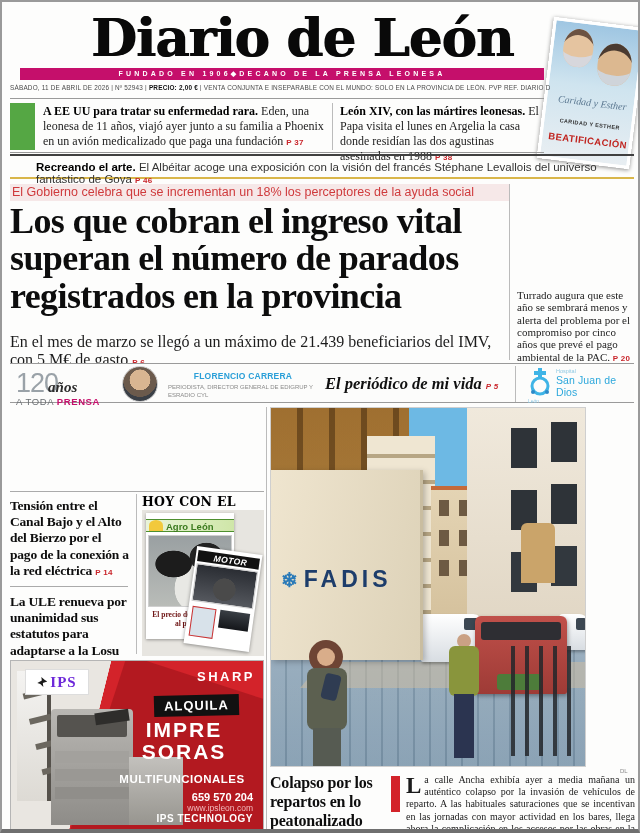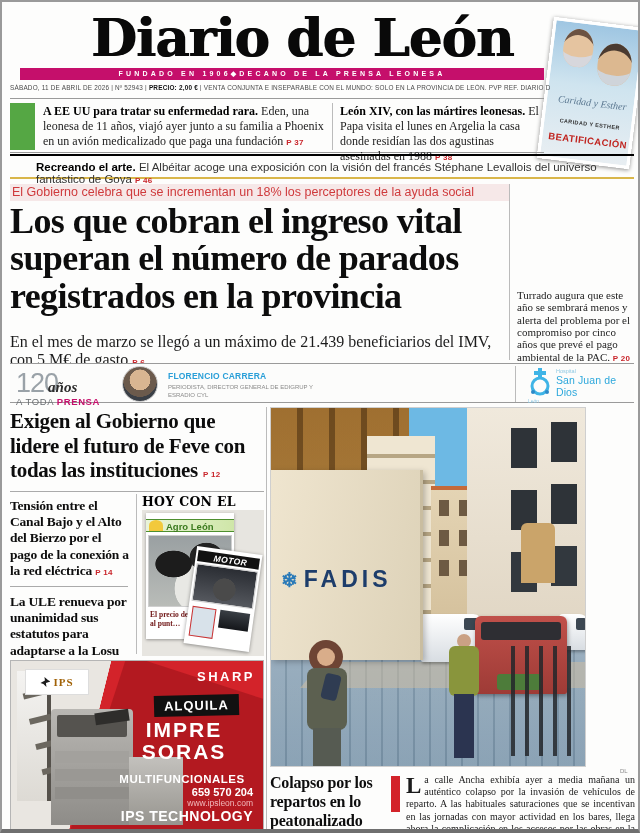--- a/index.html
+++ b/index.html
@@ -38,60 +38,60 @@
   .poster-beat { position:absolute; left:2px; top:110px; width:87px; text-align:center; font-family:"Liberation Sans", sans-serif; font-weight:bold; font-size:9.5px; color:#c0241f; letter-spacing:.4px; }
 
   
   .briefs { left:8px; top:96px; width:534px; height:55px; border-top:1px solid #9a9a9a; border-bottom:1px solid #9a9a9a;padding-left:40px; }
   .greenblock { left:0px; top:4px; width:25px; height:47px; background:#55a744; }
   .brief { font-size:12px; line-height:1.26; color:#222; }
   .brief b { color:#000; }
   .brief-div { left:322px; top:4px; width:1px; height:47px; background:#bbb; }
 
   
-  .arte { left:8px; top:152px; width:624px; height:25px; border-top:2px solid #000000; border-bottom:2px solid #d9b64a; }
+  .arte { left:8px; top:152px; width:624px; height:25px; border-top:2px solid #404040; border-bottom:2px solid #d9b64a; }
   .arte-text { position:absolute; left:26px; top:5px; width:590px; font-family:"Liberation Sans", sans-serif; font-size:11.5px; color:#333; }
   .arte-text b { color:#000; }
 
   
   .kicker { left:8px; top:182px; width:500px; height:17px; background:#f6e8e8; color:#cf3a3c; font-family:"Liberation Sans", sans-serif; font-size:12.5px; line-height:17px; padding-left:2px; white-space:nowrap; overflow:hidden; }
   .headline-main { left:8px; top:201px; width:502px; font-weight:bold; font-size:36px; line-height:1.04; letter-spacing:-.6px; color:#0d0d0d; }
   .subhead { left:8px; top:331px; width:502px; font-size:16px; color:#1c1c1c; }
   .col-div-main { left:507px; top:182px; width:1px; height:176px; background:#bbb; }
   .side-head { left:515px; top:183px; width:120px; font-weight:bold; font-size:15.5px; line-height:1.02; color:#0d0d0d; }
   .side-body { left:515px; top:287px; width:120px; font-size:11px; line-height:1.12; color:#222; }
 
   
   .promo { left:8px; top:361px; width:624px; height:40px; border-top:1px solid #9a9a9a; border-bottom:1px solid #9a9a9a; background:#fcfcfb; }
   .logo120 { position:absolute; left:6px; top:4px; }
   .logo120 .num { font-family:"Liberation Sans", sans-serif; font-weight:300; font-size:27px; color:#9aa2a8; letter-spacing:-1px;text-align:center; }
   .logo120 .anos { font-style:italic; font-weight:bold; font-size:15px; color:#2b2b2b; margin-left:-10px; }
   .logo120 .l2 { font-family:"Liberation Sans", sans-serif; font-size:9.5px; color:#6a6f73; letter-spacing:.6px; margin-top:-3px; }
   .logo120 .l2 b { color:#c50f6b; }
   .avatar { position:absolute; left:112px; top:2px; width:36px; height:36px; border-radius:50%; background:radial-gradient(circle at 50% 38%, #d9b591 0 38%, #6b5a4c 39% 62%, #3a3f46 63%); border:1px solid #ccc; }
   .author { position:absolute; left:158px; top:7px; width:150px; }
-  .author .nm { font-family:"Liberation Sans", sans-serif; font-weight:bold; font-size:8.5px; color:#2a9fd8; letter-spacing:.2px; }
+  .author .nm { font-family:"Liberation Sans", sans-serif; font-weight:bold; font-size:8.5px; color:#2a9fd8; letter-spacing:.2px;text-align:center; }
   .author .rl { font-family:"Liberation Sans", sans-serif; font-size:6px; color:#8a8a8a; line-height:1.35; margin-top:2px; }
   .feature { position:absolute; left:315px; top:10px; width:190px; font-weight:bold; font-style:italic; font-size:16.5px; color:#111; }
   .promo-div { position:absolute; left:505px; top:2px; width:1px; height:36px; background:#bbb; }
   .sponsor { position:absolute; left:518px; top:4px; width:104px; }
   .sponsor .sm { font-family:"Liberation Sans", sans-serif; font-size:5.5px; color:#8fc9e4; }
   .sponsor .nm { font-family:"Liberation Sans", sans-serif; font-size:10.5px; color:#2da8dc; letter-spacing:.1px; }
   .sponsor .ct { font-family:"Liberation Sans", sans-serif; font-size:5px; color:#8fc9e4; }
 
   
   .story-feve { left:8px; top:407px; width:254px; font-weight:bold; font-size:21px; line-height:1.17; letter-spacing:-.3px; color:#0d0d0d; }
   .hr1 { left:8px; top:489px; width:254px; height:1px; background:#aaa; }
   .subcol-div { left:134px; top:492px; width:1px; height:160px; background:#bbb; }
   .story-sm { font-weight:bold; font-size:13.5px; line-height:1.2; letter-spacing:-.2px; color:#0d0d0d; }
   .hr2 { left:8px; top:584px; width:118px; height:1px; background:#aaa; }
 
   
   .hoy-title { left:140px; top:492px; width:122px; font-family:"DejaVu Serif", serif; font-weight:bold; font-size:12.5px; letter-spacing:.3px; color:#000; }
-  .hoy-box { left:140px; top:508px; width:122px; height:146px; background:#e7e5e0; }
+  .hoy-box { left:140px; top:508px; width:122px; height:146px; background:#e7e5e0;text-align:center; }
   .cover1 { position:absolute; left:4px; top:3px; width:88px; height:126px; background:#fff; box-shadow:0 1px 3px rgba(0,0,0,.35); overflow:hidden; }
   .cover1 .bar { position:absolute; left:0; top:6px; width:100%; height:13px; background:linear-gradient(90deg,#e9f3d8,#cfe6a8); border-top:1px solid #4d8f2f; border-bottom:1px solid #4d8f2f; }
   .cover1 .sun { position:absolute; left:3px; top:7px; width:14px; height:11px; background:#f2c93c; border-radius:50% 50% 0 0; }
   .cover1 .ttl { position:absolute; left:20px; top:8px; font-family:"Liberation Sans", sans-serif; font-weight:bold; font-size:9.5px; color:#3c7a1f; }
   .cover1 .photo { position:absolute; left:2px; top:22px; width:84px; height:72px;
       background:radial-gradient(ellipse at 30% 40%, #1c1c1c 0 22%, transparent 23%),
                  radial-gradient(ellipse at 70% 30%, #242424 0 20%, transparent 21%),
                  radial-gradient(ellipse at 55% 75%, #e8e8e4 0 30%, transparent 31%),
                  linear-gradient(#9aa0a2,#b9bcb8); }
   .cover1 .cap { position:absolute; left:4px; top:97px; width:80px; font-weight:bold; font-size:7.5px; line-height:1.2; color:#6e1414; }
@@ -108,29 +108,29 @@
   .ad .darkred { position:absolute; right:-30px; top:20px; width:200px; height:190px; background:rgba(120,10,14,.35); transform:rotate(18deg); }
   .ad .window { position:absolute; left:6px; top:10px; width:34px; height:130px; background:linear-gradient(#f4f3f1,#dddad4); border-right:4px solid #55514b; }
   .ad .wbar { position:absolute; left:12px; top:30px; width:22px; height:6px; background:#6b675f; box-shadow:0 26px 0 #6b675f, 0 52px 0 #6b675f, 0 78px 0 #6b675f; transform:rotate(-14deg); }
   .ad .copier { position:absolute; left:40px; top:48px; width:82px; height:116px; background:linear-gradient(#b9b7b3,#8e8c88); border-radius:4px 4px 0 0; }
   .ad .copier .top { position:absolute; left:6px; top:6px; width:70px; height:22px; background:#55534f; border-radius:2px; }
   .ad .copier .panel { position:absolute; left:44px; top:2px; width:34px; height:12px; background:#2e2d2b; transform:rotate(-8deg); }
   .ad .copier .tray { position:absolute; left:4px; top:42px; width:74px; height:12px; background:#a3a19d; box-shadow:0 18px 0 #9a9894, 0 36px 0 #908e8a; }
   .ad .copier2 { position:absolute; left:118px; top:96px; width:54px; height:68px; background:linear-gradient(#c3c1bd,#97958f); }
   .ad .ips { position:absolute; left:14px; top:8px; width:64px; height:26px; background:#fff; border:1px solid #ddd; display:flex; align-items:center; justify-content:center; gap:3px; }
   .ad .ips .bird { width:10px; height:10px; background:#1c1c1c; clip-path:polygon(0 60%, 45% 35%, 40% 0, 75% 30%, 100% 45%, 55% 60%, 60% 100%, 30% 70%); }
-  .ad .ips .txt { font-family:"Liberation Serif", serif; font-weight:bold; font-size:11px; color:#a16207; letter-spacing:1px; }
+  .ad .ips .txt { font-family:"Liberation Serif", serif; font-weight:bold; font-size:15px; color:#6d28d9; letter-spacing:1px; }
   .ad .sharp { position:absolute; right:8px; top:8px; font-family:"Liberation Sans", sans-serif; font-weight:bold; font-size:13px; color:#fff; letter-spacing:2.5px; }
   .ad .alquila { position:absolute; right:24px; top:34px; background:#111; color:#fff; font-family:"Liberation Sans", sans-serif; font-weight:bold; font-size:13px; letter-spacing:1px; padding:3px 10px; transform:rotate(-1.5deg); }
   .ad .big { position:absolute; right:14px; top:58px; width:130px; text-align:center; font-family:"Liberation Sans", sans-serif; font-weight:bold; font-size:21px; line-height:1.05; color:#fff; letter-spacing:2px; }
   .ad .multi { position:absolute; right:6px; top:112px; width:150px; text-align:center; font-family:"Liberation Sans", sans-serif; font-weight:bold; font-size:11.5px; color:#fff; letter-spacing:.5px; }
   .ad .contact { position:absolute; right:10px; bottom:6px; text-align:right; font-family:"Liberation Sans", sans-serif; color:#fff; }
   .ad .contact .ph { font-weight:bold; font-size:11px; }
   .ad .contact .wb { font-size:8.5px; color:#f1b9bb; }
-  .ad .contact .co { font-weight:bold; font-size:14px; letter-spacing:.5px; }
+  .ad .contact .co { font-weight:bold; font-size:10px; letter-spacing:.5px; }
 
   
   .col-div-bottom { left:264px; top:405px; width:1px; height:424px; background:#bbb; }
   .photo { left:268px; top:405px; width:316px; height:360px; overflow:hidden; border:1px solid #cfcfcf; background:linear-gradient(#6db9e4 0 40%, #cfe9f5 46%, #9db3c2 47%); }
   .bld-left { position:absolute; left:0; top:0; width:138px; height:235px;
       background:repeating-linear-gradient(90deg, #c9a86e 0 26px, #8a6f44 26px 32px), linear-gradient(#caa970,#dfc99c); background-blend-mode:multiply; }
   .bld-left2 { position:absolute; left:96px; top:28px; width:68px; height:200px; background:repeating-linear-gradient(0deg, #efe6d2 0 22px, #b7a684 22px 26px); }
   .bld-center { position:absolute; left:160px; top:78px; width:96px; height:150px; background:linear-gradient(#e4d4b4,#d3bf9a); border-top:4px solid #c46a3a; }
   .bld-center .win { position:absolute; left:8px; top:10px; width:10px; height:16px; background:#6d5a43; box-shadow:20px 0 0 #6d5a43, 40px 0 0 #6d5a43, 60px 0 0 #6d5a43, 0 30px 0 #6d5a43, 20px 30px 0 #6d5a43, 40px 30px 0 #6d5a43, 60px 30px 0 #6d5a43, 0 60px 0 #6d5a43, 20px 60px 0 #6d5a43, 40px 60px 0 #6d5a43, 60px 60px 0 #6d5a43; }
   .bld-right { position:absolute; right:0; top:0; width:118px; height:260px; background:linear-gradient(#f0e9dc,#ded3c0); }
@@ -207,36 +207,36 @@
   <div class="abs promo">
     <div class="logo120">
       <span class="num">120</span><span class="anos">años</span>
       <div class="l2"><span>A TODA </span><b>PRENSA</b></div>
     </div>
     <div class="avatar"></div>
     <div class="author">
       <div class="nm">FLORENCIO CARRERA</div>
       <div class="rl">PERIODISTA, DIRECTOR GENERAL DE EDIGRUP Y ESRADIO CYL</div>
     </div>
+    <div class="feature"><span>El periódico de mi vida </span><span class="pref">P 5</span></div>
     <div class="promo-div"></div>
     <div class="sponsor">
       <svg width="24" height="30" viewBox="0 0 24 30" style="float:left; margin-right:4px;">
         <rect x="10" y="0" width="4" height="10" fill="#3fb4e6"></rect>
         <rect x="6" y="3" width="12" height="4" fill="#3fb4e6"></rect>
         <circle cx="12" cy="18" r="8" fill="none" stroke="#3fb4e6" stroke-width="3"></circle>
         <circle cx="5" cy="24" r="2" fill="#2d89c8"></circle>
         <circle cx="19" cy="24" r="2" fill="#2d89c8"></circle>
       </svg>
       <div class="sm">Hospital</div>
       <div class="nm">San Juan de Dios</div>
       <div class="ct">León</div>
     </div>
   </div>
 
-  <div class="abs story-feve"><span>Exigen al Gobierno que lidere el futuro de Feve con todas las instituciones </span><span class="pref">P 12</span></div>
   <div class="abs hr1"></div>
   <div class="abs subcol-div"></div>
 
   <div class="abs story-sm" style="left:8px; top:496px; width:120px;"><span>Tensión entre el Canal Bajo y el Alto del Bierzo por el pago de la conexión a la red eléctrica </span><span class="pref">P 14</span></div>
   <div class="abs hr2"></div>
   <div class="abs story-sm" style="left:8px; top:592px; width:120px;"><span>La ULE renueva por unanimidad sus estatutos para adaptarse a la Losu </span><span class="pref">P 11</span></div>
 
   <div class="abs hoy-title">HOY CON EL DIARIO</div>
   <div class="abs hoy-box">
     <div class="cover1">

